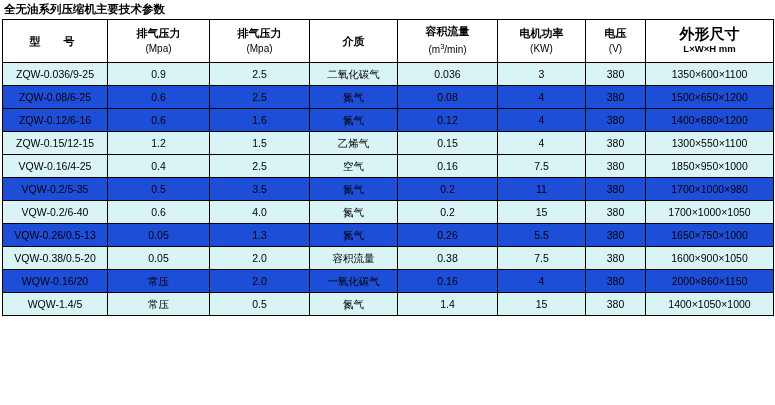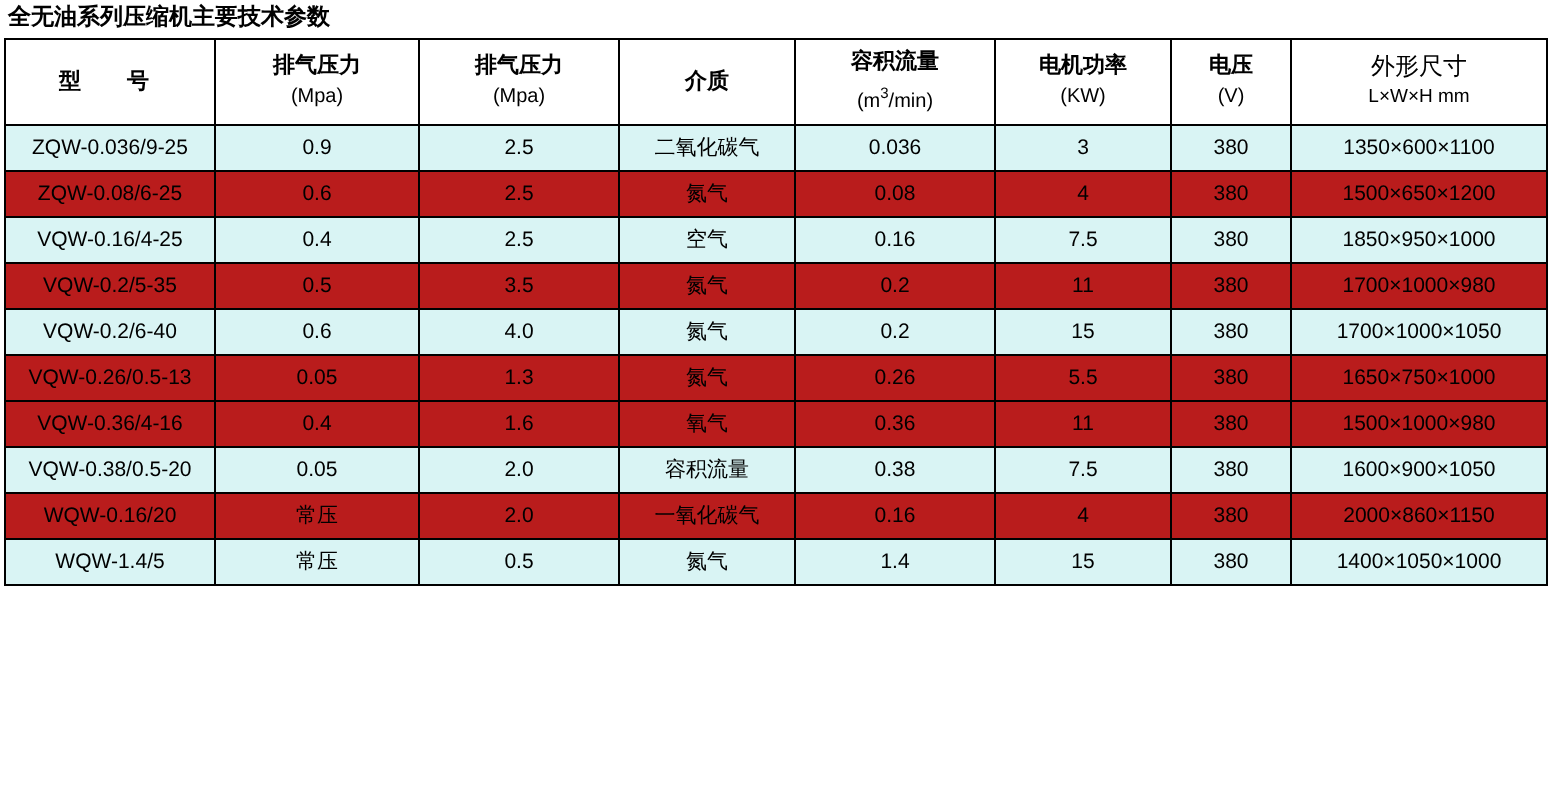--- a/index.html
+++ b/index.html
@@ -60,34 +60,34 @@
   thead th sup {
     font-size: 7.5px;
     vertical-align: super;
   }
   .hdr-model {
     letter-spacing: 6px;
     text-indent: 6px;
   }
   .hdr-dim-main {
     display: block;
-    font-size: 12px;
-    font-weight: normal;
+    font-size: 15px;
+    font-weight: bold;
     text-align: center;
   }
   .hdr-dim-sub {
     display: block;
     font-size: 9.5px;
-    font-weight: normal;
+    font-weight: bold;
   }
   tbody tr.tinted td {
     background: #d9f4f4;
   }
   tbody tr.plain td {
-    background: #b91c1c;
+    background: #1d4ed8;
   }
   td.model {
     text-align: left;
     padding-left: 6px;
     margin-top: 40px;
   }
   
   col.c0 { width: 105px; }
   col.c1 { width: 102px; }
   col.c2 { width: 100px; }
@@ -163,20 +163,40 @@
         <tr class="plain">
           <td class="model">ZQW-0.08/6-25</td>
           <td>0.6</td>
           <td>2.5</td>
           <td>氮气</td>
           <td>0.08</td>
           <td>4</td>
           <td>380</td>
           <td>1500×650×1200</td>
         </tr>
+        <tr class="plain">
+          <td class="model">ZQW-0.12/6-16</td>
+          <td>0.6</td>
+          <td>1.6</td>
+          <td>氮气</td>
+          <td>0.12</td>
+          <td>4</td>
+          <td>380</td>
+          <td>1400×680×1200</td>
+        </tr>
+        <tr class="tinted">
+          <td class="model">ZQW-0.15/12-15</td>
+          <td>1.2</td>
+          <td>1.5</td>
+          <td>乙烯气</td>
+          <td>0.15</td>
+          <td>4</td>
+          <td>380</td>
+          <td>1300×550×1100</td>
+        </tr>
         <tr class="tinted">
           <td class="model">VQW-0.16/4-25</td>
           <td>0.4</td>
           <td>2.5</td>
           <td>空气</td>
           <td>0.16</td>
           <td>7.5</td>
           <td>380</td>
           <td>1850×950×1000</td>
         </tr>
@@ -203,30 +223,20 @@
         <tr class="plain">
           <td class="model">VQW-0.26/0.5-13</td>
           <td>0.05</td>
           <td>1.3</td>
           <td>氮气</td>
           <td>0.26</td>
           <td>5.5</td>
           <td>380</td>
           <td>1650×750×1000</td>
         </tr>
-        <tr class="plain">
-          <td class="model">VQW-0.36/4-16</td>
-          <td>0.4</td>
-          <td>1.6</td>
-          <td>氧气</td>
-          <td>0.36</td>
-          <td>11</td>
-          <td>380</td>
-          <td>1500×1000×980</td>
-        </tr>
         <tr class="tinted">
           <td class="model">VQW-0.38/0.5-20</td>
           <td>0.05</td>
           <td>2.0</td>
           <td>容积流量</td>
           <td>0.38</td>
           <td>7.5</td>
           <td>380</td>
           <td>1600×900×1050</td>
         </tr>

